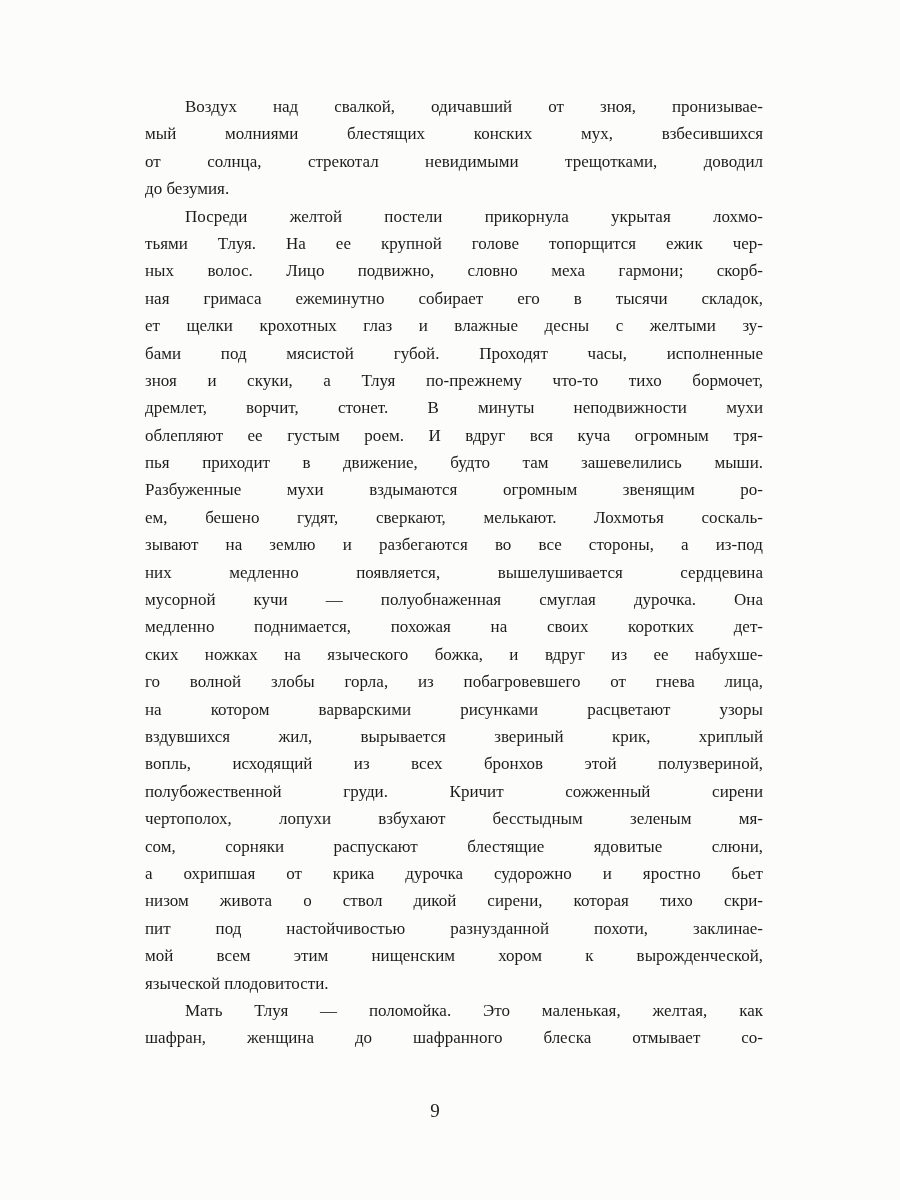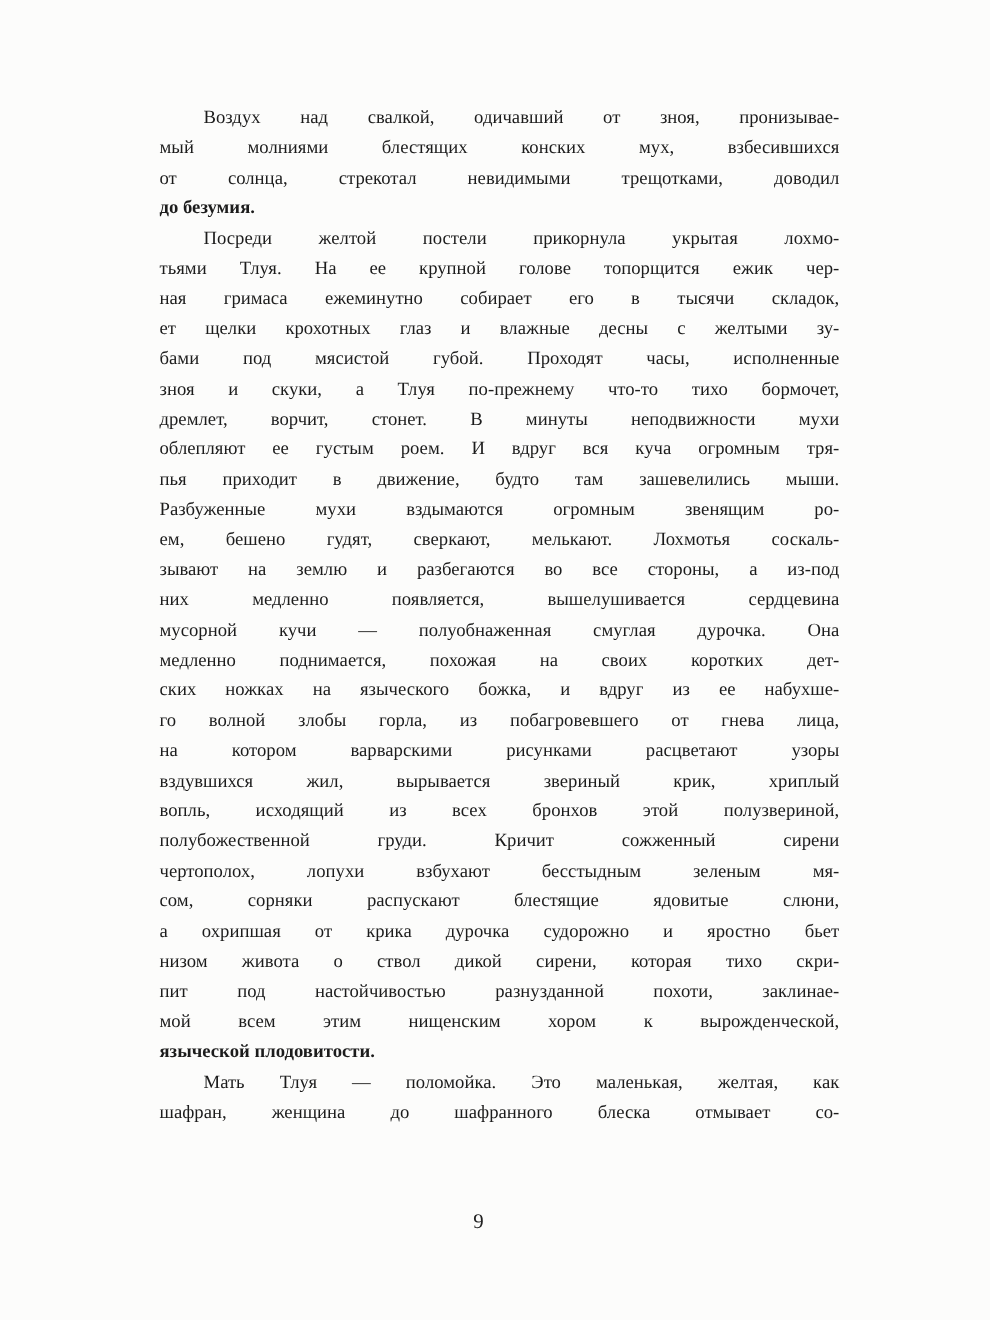--- a/index.html
+++ b/index.html
@@ -38,21 +38,20 @@
     text-justify: inter-word;
     white-space: normal;
     height: 27.4px;
     overflow: visible;
   }
   .line.indent {
     padding-left: 40px;
   }
   .line.para-end {
     text-align-last: left;
-    font-weight: bold;
   }
   .page-number {
     position: absolute;
     left: 145px;
     width: 580px;
     top: 1100px;
     text-align: center;
     font-size: 19px;
     color: #222222;
   }
@@ -64,20 +63,21 @@
   <div class="text-block" id="text-block">
       <div class="paragraph">
         <div class="line indent">Воздух над свалкой, одичавший от зноя, пронизывае-</div>
         <div class="line">мый молниями блестящих конских мух, взбесившихся</div>
         <div class="line">от солнца, стрекотал невидимыми трещотками, доводил</div>
         <div class="line para-end">до безумия.</div>
       </div>
       <div class="paragraph">
         <div class="line indent">Посреди желтой постели прикорнула укрытая лохмо-</div>
         <div class="line">тьями Тлуя. На ее крупной голове топорщится ежик чер-</div>
+        <div class="line">ных волос. Лицо подвижно, словно меха гармони; скорб-</div>
         <div class="line">ная гримаса ежеминутно собирает его в тысячи складок,</div>
         <div class="line">ет щелки крохотных глаз и влажные десны с желтыми зу-</div>
         <div class="line">бами под мясистой губой. Проходят часы, исполненные</div>
         <div class="line">зноя и скуки, а Тлуя по-прежнему что-то тихо бормочет,</div>
         <div class="line">дремлет, ворчит, стонет. В минуты неподвижности мухи</div>
         <div class="line">облепляют ее густым роем. И вдруг вся куча огромным тря-</div>
         <div class="line">пья приходит в движение, будто там зашевелились мыши.</div>
         <div class="line">Разбуженные мухи вздымаются огромным звенящим ро-</div>
         <div class="line">ем, бешено гудят, сверкают, мелькают. Лохмотья соскаль-</div>
         <div class="line">зывают на землю и разбегаются во все стороны, а из-под</div>

